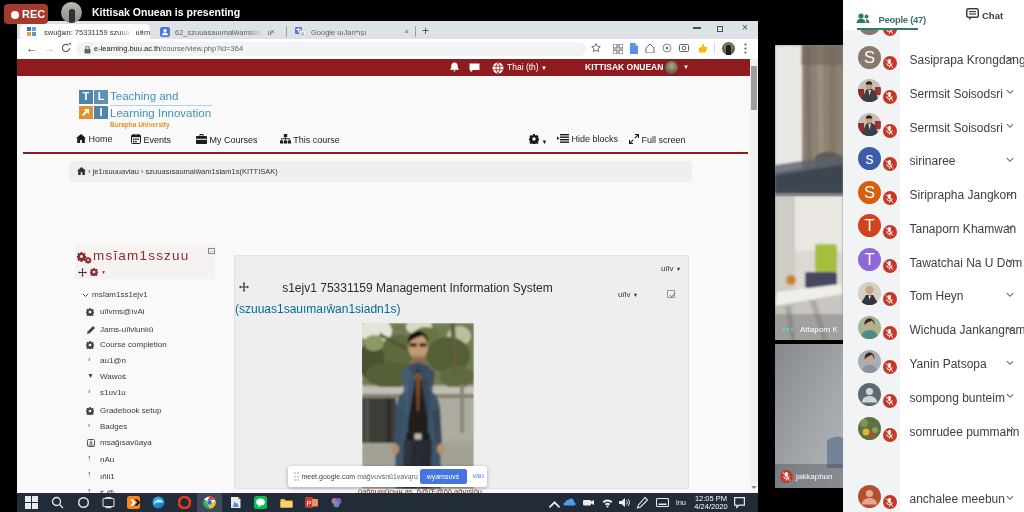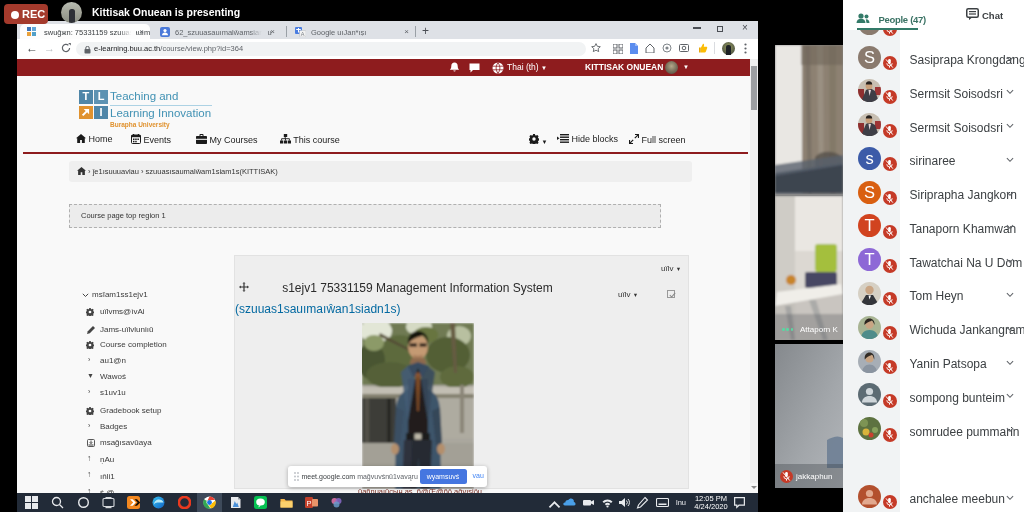--- a/index.html
+++ b/index.html
@@ -237,24 +237,43 @@
     <div class="mnav" style="left:612px"><svg width="10" height="10" viewBox="0 0 10 10" style="vertical-align:-1px">
             <path d="M6 .5h3.5V4M4 9.5H.5V6" fill="none" stroke="#1b1b1b" stroke-width="1.2"></path>
             <path d="M9.3.7L5.8 4.2M.7 9.3l3.5-3.5" stroke="#1b1b1b" stroke-width="1.2"></path>
           </svg> Full screen</div>
     <div class="abs" id="mline"></div>
 
     <div class="abs" id="bread"><svg width="9" height="8" viewBox="0 0 10 9" style="vertical-align:-1px;margin-left:8px">
             <path d="M5 0L0 4.2h1.2V9h2.9V6h1.8v3h2.9V4.2H10z" fill="#333"></path>
           </svg> › ǰe1ısuuuaviau › szuuasısaumalŵam1siam1s(KITTISAK)</div>
 
-    <div class="abs" id="dashr">
-          <span style="position:absolute;left:11px;top:6px">Course page top region 1</span>
-        </div>
-
+
+    <div class="abs" id="ablk">
+      <svg style="position:absolute;left:2px;top:8px" width="15" height="13" viewBox="0 0 15 13">
+            <g transform="scale(0.9)">
+              <path d="M4.1 0h1.8l.3 1.2a3.9 3.9 0 0 1 1 .4L8.3.9l1.3 1.3-.7 1.1a3.9 3.9 0 0 1 .4 1l1.2.3v1.8l-1.2.3a3.9 3.9 0 0 1-.4 1l.7 1.1-1.3 1.3-1.1-.7a3.9 3.9 0 0 1-1 .4l-.3 1.2H4.1l-.3-1.2a3.9 3.9 0 0 1-1-.4l-1.1.7L.4 8.8l.7-1.1a3.9 3.9 0 0 1-.4-1L-.5 6.4V4.6l1.2-.3a3.9 3.9 0 0 1 .4-1L.4 2.2 1.7.9l1.1.7a3.9 3.9 0 0 1 1-.4z" fill="#8b2c33"></path>
+              <circle cx="5" cy="5" r="1.6" fill="#f7f2f2"></circle>
+            </g>
+            <g transform="translate(8,5) scale(0.62)">
+              <path d="M4.1 0h1.8l.3 1.2a3.9 3.9 0 0 1 1 .4L8.3.9l1.3 1.3-.7 1.1a3.9 3.9 0 0 1 .4 1l1.2.3v1.8l-1.2.3a3.9 3.9 0 0 1-.4 1l.7 1.1-1.3 1.3-1.1-.7a3.9 3.9 0 0 1-1 .4l-.3 1.2H4.1l-.3-1.2a3.9 3.9 0 0 1-1-.4l-1.1.7L.4 8.8l.7-1.1a3.9 3.9 0 0 1-.4-1L-.5 6.4V4.6l1.2-.3a3.9 3.9 0 0 1 .4-1L.4 2.2 1.7.9l1.1.7a3.9 3.9 0 0 1 1-.4z" fill="#8b2c33"></path>
+              <circle cx="5" cy="5" r="1.6" fill="#f7f2f2"></circle>
+            </g>
+          </svg>
+      <div class="abs" id="atitle">msĭam1sszuu</div>
+      <div class="abs" style="left:133px;top:4px;width:7px;height:6px;border:1px solid #888;font-size:5px;line-height:5px;text-align:center;color:#555">−</div>
+      <svg class="abs" style="left:3px;top:24px" width="9" height="9" viewBox="0 0 10 10">
+            <path d="M5 0L3.5 1.8h3zM5 10l1.5-1.8h-3zM0 5l1.8-1.5v3zM10 5L8.2 6.5v-3zM4.4 1.5h1.2v7H4.4zM1.5 4.4h7v1.2h-7z" fill="#333"></path>
+          </svg>
+      <div class="abs" style="left:15px;top:24px;line-height:0"><svg width="8" height="8" viewBox="0 0 10 10">
+              <path d="M4.1 0h1.8l.3 1.2a3.9 3.9 0 0 1 1 .4L8.3.9l1.3 1.3-.7 1.1a3.9 3.9 0 0 1 .4 1l1.2.3v1.8l-1.2.3a3.9 3.9 0 0 1-.4 1l.7 1.1-1.3 1.3-1.1-.7a3.9 3.9 0 0 1-1 .4l-.3 1.2H4.1l-.3-1.2a3.9 3.9 0 0 1-1-.4l-1.1.7L.4 8.8l.7-1.1a3.9 3.9 0 0 1-.4-1L-.5 6.4V4.6l1.2-.3a3.9 3.9 0 0 1 .4-1L.4 2.2 1.7.9l1.1.7a3.9 3.9 0 0 1 1-.4z" fill="#8b2c33"></path>
+              <circle cx="5" cy="5" r="1.7" fill="#f7f2f2"></circle>
+            </svg></div>
+      <div class="abs" style="left:26px;top:25px;font-size:5px;color:#8b2c33">▼</div>
+    </div>
 
     <svg class="sic" style="left:65px;top:217px" width="7" height="5" viewBox="0 0 7 5">
           <path d="M0.8 0.8l2.7 2.7 2.7-2.7" fill="none" stroke="#444" stroke-width="1"></path>
         </svg>
         <div class="sit" style="left:75px;top:214px">msĭam1ss1ejv1</div>
     <div class="sic" style="left:69px;top:232.5px;line-height:0"><svg width="8" height="8" viewBox="0 0 10 10">
             <path d="M4.1 0h1.8l.3 1.2a3.9 3.9 0 0 1 1 .4L8.3.9l1.3 1.3-.7 1.1a3.9 3.9 0 0 1 .4 1l1.2.3v1.8l-1.2.3a3.9 3.9 0 0 1-.4 1l.7 1.1-1.3 1.3-1.1-.7a3.9 3.9 0 0 1-1 .4l-.3 1.2H4.1l-.3-1.2a3.9 3.9 0 0 1-1-.4l-1.1.7L.4 8.8l.7-1.1a3.9 3.9 0 0 1-.4-1L-.5 6.4V4.6l1.2-.3a3.9 3.9 0 0 1 .4-1L.4 2.2 1.7.9l1.1.7a3.9 3.9 0 0 1 1-.4z" fill="#444"></path>
             <circle cx="5" cy="5" r="1.7" fill="#fbfbfb"></circle>
           </svg></div>
         <div class="sit" style="left:83px;top:231.5px">uïlvms@ìvAi</div>

